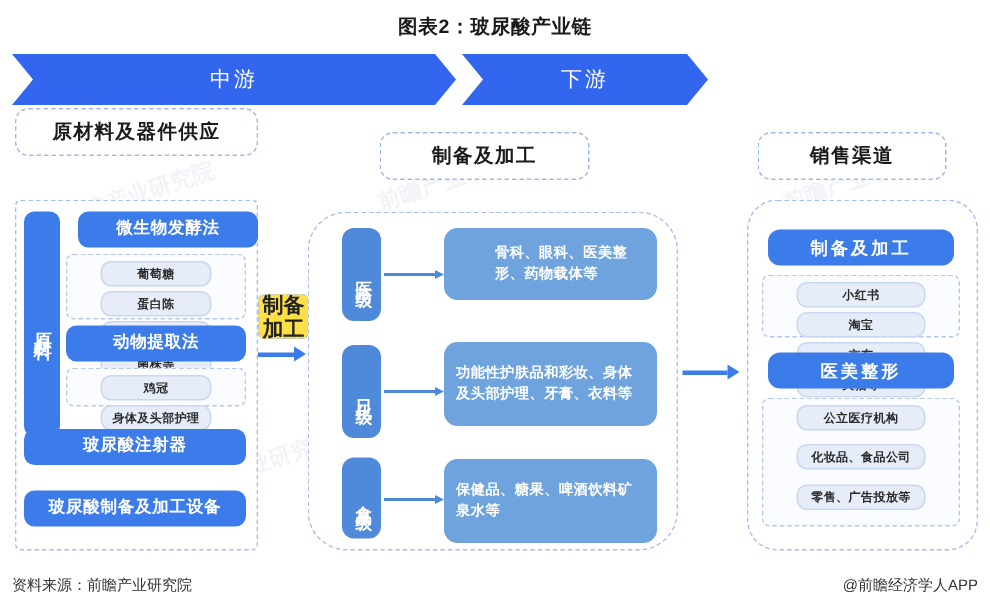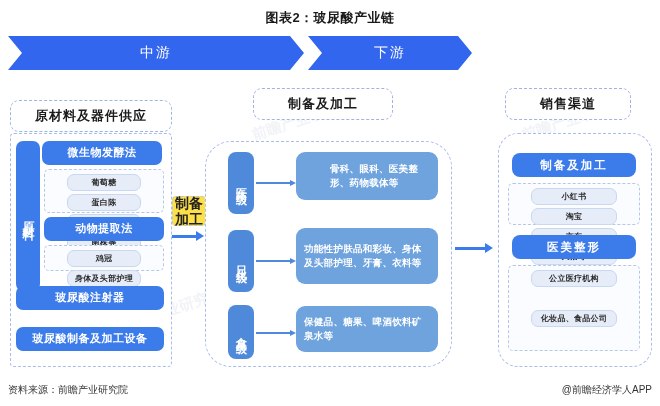--- a/index.html
+++ b/index.html
@@ -35,21 +35,21 @@
   .chev.c2{width:296px;clip-path:polygon(0 0, 282px 0, 296px 17px, 282px 34px, 0 34px, 14px 17px);}
   .chev.c3{width:164px;clip-path:polygon(0 0, 150px 0, 164px 17px, 150px 34px, 0 34px, 14px 17px);}
   
   .sec-head{
     position:absolute;height:30px;
     border:1px dashed #9db4e6;border-radius:9px;
     background:#fff;
     display:flex;align-items:center;justify-content:center;
     font-size:13px;font-weight:bold;color:#1b1b1b;letter-spacing:1px;
   }
-  .sec-head.h1{left:10px;top:100px;width:160px;}
+  .sec-head.h1{left:10px;top:72px;width:160px;}
   .sec-head.h2{left:253px;top:88px;width:138px;}
   .sec-head.h3{left:505px;top:88px;width:124px;}
   
   .group{
     position:absolute;border:1px dashed #a8bced;background:#fff;
   }
   .g-up{left:10px;top:133px;width:160px;height:232px;border-radius:4px;}
   .g-mid{left:205px;top:141px;width:245px;height:224px;border-radius:26px;}
   .g-down{left:498px;top:133px;width:152px;height:232px;border-radius:20px;}
   
@@ -57,21 +57,21 @@
     position:absolute;background:#3c7bea;color:#fff;border-radius:7px;
     display:flex;align-items:center;justify-content:center;text-align:center;
     font-size:11px;font-weight:bold;letter-spacing:.5px;line-height:1.25;
   }
   .bx.vert{
     writing-mode:vertical-rl;text-orientation:upright;letter-spacing:3px;
     font-size:12px;
   }
   
   .raw-bar{left:16px;top:141px;width:24px;height:150px;}
-  .m1{left:42px;top:141px;width:120px;height:24px;}
+  .m1{left:52px;top:141px;width:120px;height:24px;}
   .m1-wrap{position:absolute;left:44px;top:169px;width:120px;height:44px;border:1px dashed #b6c7ea;border-radius:5px;background:#fbfcff;}
   .m2{left:44px;top:217px;width:120px;height:24px;}
   .m2-wrap{position:absolute;left:44px;top:245px;width:120px;height:26px;border:1px dashed #b6c7ea;border-radius:5px;background:#fbfcff;}
   .dev1{left:16px;top:286px;width:148px;height:24px;}
   .dev2{left:16px;top:327px;width:148px;height:24px;}
   .chips{position:absolute;display:flex;flex-wrap:wrap;gap:3px 5px;padding:4px 22px;box-sizing:border-box;}
   .chip{
     background:#e6edf9;border:1px solid #c9d7ef;border-radius:7px;
     color:#2b2b2b;font-size:8px;font-weight:bold;
     display:flex;align-items:center;justify-content:center;
@@ -104,21 +104,21 @@
   .gr2{left:228px;top:230px;height:62px;}
   .gr3{left:228px;top:305px;height:54px;}
   .detail{
     position:absolute;background:#6fa3de;color:#fff;border-radius:9px;
     font-size:9.5px;font-weight:bold;line-height:1.45;letter-spacing:.3px;
     padding:6px 8px;box-sizing:border-box;
     display:flex;align-items:center;
   }
   .d1{left:296px;top:152px;width:142px;height:48px;padding-left:34px;}
   .d2{left:296px;top:228px;width:142px;height:56px;}
-  .d3{left:296px;top:306px;width:142px;height:46px;}
+  .d3{left:296px;top:306px;width:142px;height:56px;}
   .thin-arrow{position:absolute;height:6px;display:flex;align-items:center;}
   .thin-arrow .shaft{height:1.5px;background:#4f8ada;flex:1;}
   .thin-arrow .head{
     width:0;height:0;border-top:3.5px solid transparent;border-bottom:3.5px solid transparent;
     border-left:6px solid #4f8ada;
   }
   .ta1{left:256px;top:180px;width:40px;}
   .ta2{left:256px;top:258px;width:40px;}
   .ta3{left:256px;top:330px;width:40px;}
   
@@ -227,16 +227,17 @@
   <div class="chip">小红书</div>
   <div class="chip">淘宝</div>
   <div class="chip">京东</div>
   <div class="chip">天猫等</div>
 </div>
 
 <div class="plat p2">医美整形</div>
 <div class="dwrap dw2 chips" style="left:508px;top:265px;width:132px;height:86px;">
   <div class="chip wide">公立医疗机构</div>
   <div class="chip wide">化妆品、食品公司</div>
+  <div class="chip wide">零售、广告投放等</div>
 </div>
 
 <div class="footer-left">资料来源：前瞻产业研究院</div>
 <div class="footer-right">@前瞻经济学人APP</div>
 
 </body></html>

